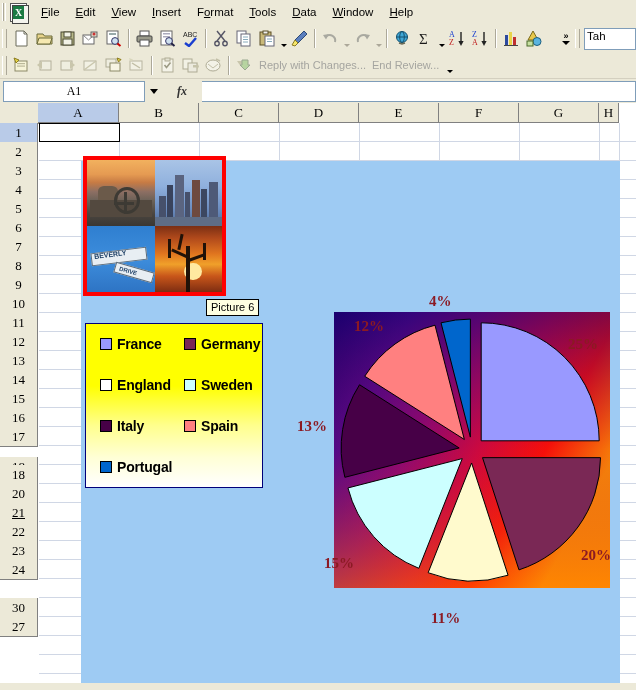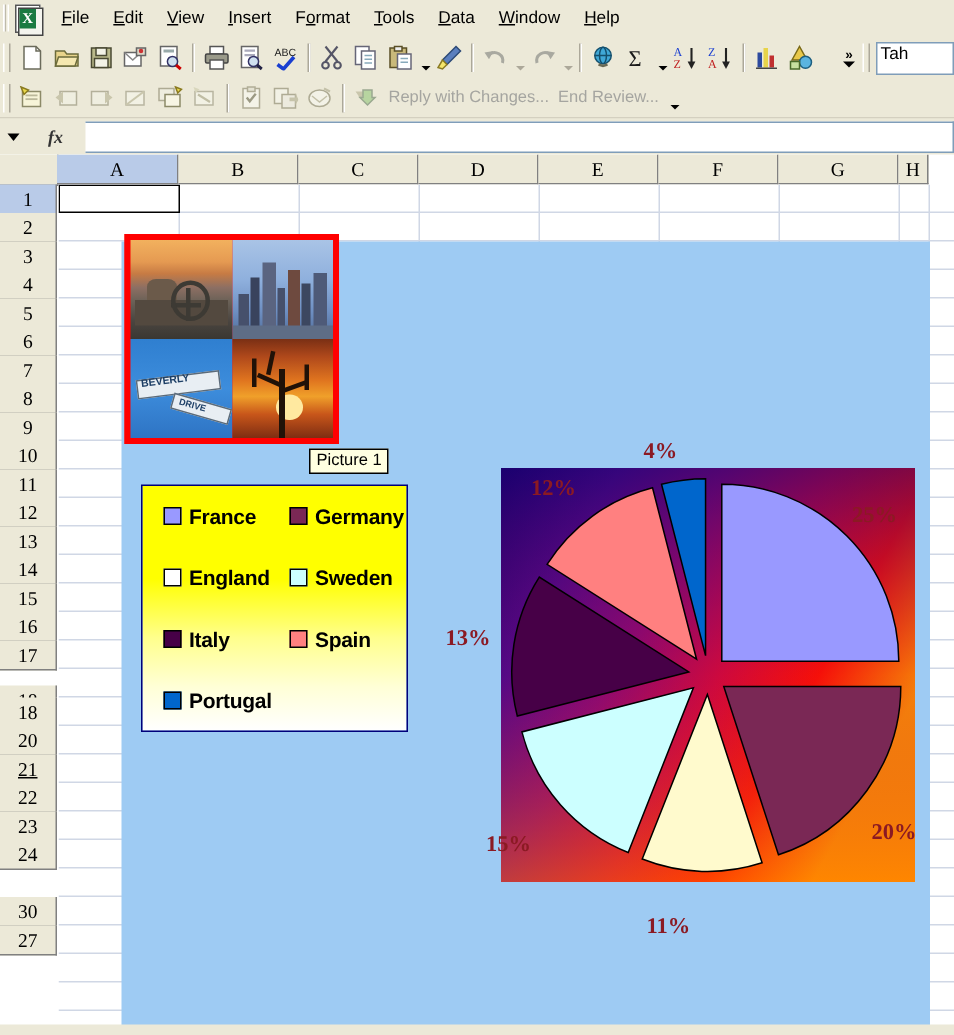--- a/index.html
+++ b/index.html
@@ -120,21 +120,20 @@
   .ph4 .tr{position:absolute;background:#201208;}
   .tooltip{
     position:absolute;background:#ffffe1;border:1px solid #000;
     font-size:11px;padding:1px 4px;white-space:nowrap;line-height:13px;
   }
 
   
   .legend{
     position:absolute;border:1px solid #00007a;box-sizing:border-box;
     background:linear-gradient(180deg,#ffff00 0%,#ffff00 38%,#ffff8c 62%,#ffffd6 82%,#ffffff 100%);
-    margin-left:9px;
   }
   .legend-inner{position:relative;width:100%;height:100%;}
   .leg-item{position:absolute;display:flex;align-items:center;}
   .leg-sw{width:12px;height:12px;border:1px solid #000;box-sizing:border-box;margin-right:5px;flex:0 0 auto;}
   .leg-lb{font:bold 14px "Liberation Sans",sans-serif;color:#000;white-space:nowrap;letter-spacing:-0.2px;}
 
   
   .chartwrap{position:absolute;}
   .chartbg{position:absolute;left:0;top:0;width:100%;height:100%;}
   .pielabel{
@@ -428,20 +427,21 @@
         </svg>
     </div>
     <div class="tb-text"><span>Reply with Changes...</span></div>
     <div class="tb-text"><span>End Review...</span></div>
     <div class="tb-arrow" style="margin-left:3px;">
         <i></i>
       </div>
   </div>
 
   <div class="formulabar">
+    <div class="namebox">A1</div>
     <div class="namebox-arrow">
         <i></i>
       </div>
     <div class="fx">fx</div>
     <div class="formula-input"></div>
   </div>
 
   <div class="grid">
     <div class="corner"></div>
     <div class="colhead" id="colhead">
@@ -554,21 +554,21 @@
             <div class="sun"></div>
             <div class="tr" style="left:46%;top:30%;width:7%;height:70%;"></div>
             <div class="tr" style="left:24%;top:40%;width:26%;height:5%;transform:rotate(24deg);"></div>
             <div class="tr" style="left:50%;top:46%;width:26%;height:5%;transform:rotate(-20deg);"></div>
             <div class="tr" style="left:20%;top:20%;width:5%;height:28%;"></div>
             <div class="tr" style="left:72%;top:26%;width:5%;height:26%;"></div>
             <div class="tr" style="left:36%;top:12%;width:5%;height:24%;transform:rotate(12deg);"></div>
           </div>
         </div>
       </div>
-      <div class="tooltip" style="left:167px;top:176px;">Picture 1</div>
+      <div class="tooltip" style="left:167px;top:176px;">Picture 6</div>
 
       <div class="legend" style="left:46px;top:200px;width:178px;height:165px;">
         <div class="legend-inner" id="legend-inner">
             <div class="leg-item" style="left: 14px; top: 12px;">
               <span class="leg-sw" style="background: rgb(153, 153, 255);"></span>
               <span class="leg-lb">France</span>
             </div>
             <div class="leg-item" style="left: 98px; top: 12px;">
               <span class="leg-sw" style="background: rgb(122, 40, 85);"></span>
               <span class="leg-lb">Germany</span>

